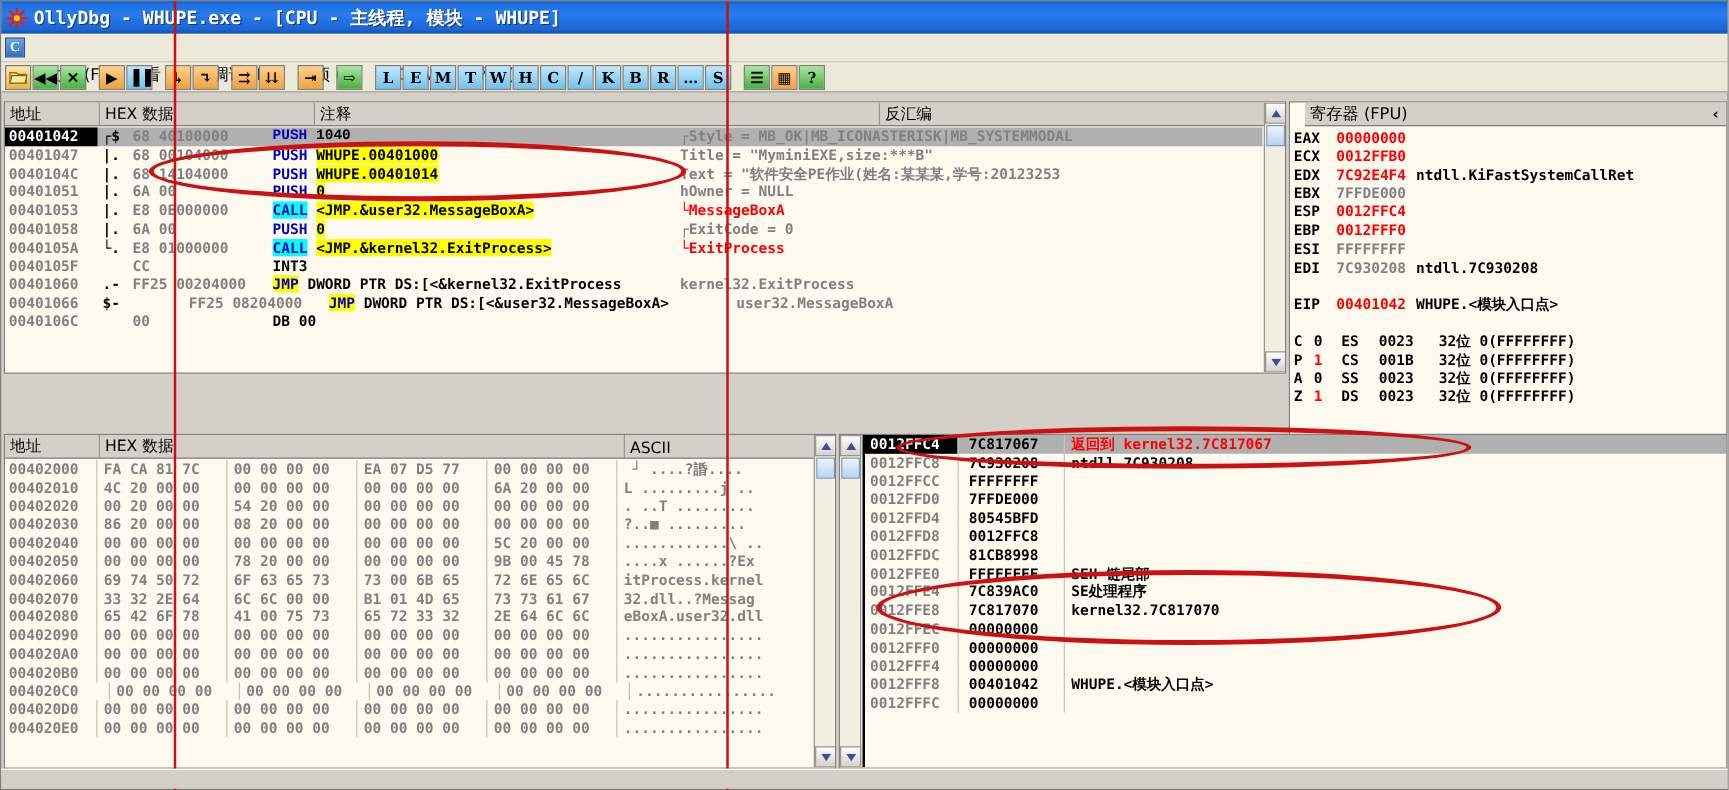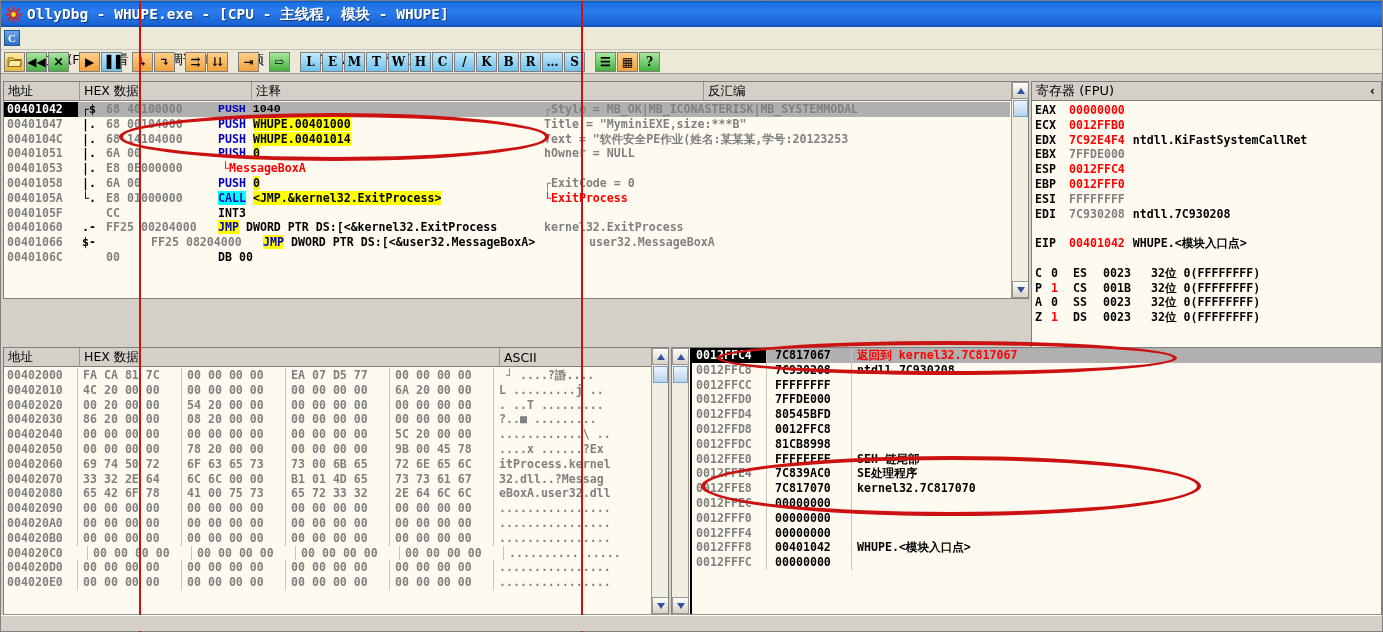--- a/index.html
+++ b/index.html
@@ -358,20 +358,21 @@
   </div><div class="row">
     <span class="c-addr w-addr">00401051</span>
     <span class="c-mark w-bar">|.</span>
     <span class="c-hex w-hex" style="padding-left:6px;">6A 00</span>
     <span style="display:inline-block;width:322px;overflow:hidden;white-space:nowrap;"><span class="c-cmd" style="">PUSH</span> <span class="c-arg">0</span></span>
     <span class="c-cmt" style="display:inline-block;overflow:hidden;white-space:nowrap;max-width:420px;padding-left:4px;"> hOwner = NULL</span>
   </div><div class="row">
     <span class="c-addr w-addr">00401053</span>
     <span class="c-mark w-bar">|.</span>
     <span class="c-hex w-hex" style="padding-left:6px;">E8 0E000000</span>
+    <span style="display:inline-block;width:322px;overflow:hidden;white-space:nowrap;"><span class="c-cmd-hl" style="">CALL</span> <span class="c-arg">&lt;JMP.&amp;user32.MessageBoxA&gt;</span></span>
     <span class="c-red" style="display:inline-block;overflow:hidden;white-space:nowrap;max-width:420px;padding-left:4px;">└MessageBoxA</span>
   </div><div class="row">
     <span class="c-addr w-addr">00401058</span>
     <span class="c-mark w-bar">|.</span>
     <span class="c-hex w-hex" style="padding-left:6px;">6A 00</span>
     <span style="display:inline-block;width:322px;overflow:hidden;white-space:nowrap;"><span class="c-cmd" style="">PUSH</span> <span class="c-arg">0</span></span>
     <span class="c-cmt" style="display:inline-block;overflow:hidden;white-space:nowrap;max-width:420px;padding-left:4px;">┌ExitCode = 0</span>
   </div><div class="row">
     <span class="c-addr w-addr">0040105A</span>
     <span class="c-mark w-bar">└.</span>
@@ -412,21 +413,21 @@
       <div class="sb-thumb"></div>
       <div class="sb-arrow bot">
         <svg width="8" height="6" viewBox="0 0 8 6">
             <polygon points="0,0 8,0 4,6" fill="#33539e"></polygon>
           </svg>
       </div>
     </div>
   </div>
 
   <div class="pane" style="left:1030px; top:80px; width:351px; height:270px;">
-    <div class="pane-hdr" style="padding-left:4px;">
+    <div class="pane-hdr" style="padding-left:4px;margin-left:12px;">
       <span style="font-size:13px;">寄存器 (FPU)</span>
       <span style="position:absolute;right:6px;font-weight:bold;">‹</span>
     </div>
     <div class="rows" id="reg-rows" style="position:absolute; top:21px; left:3px; right:2px;"><div class="row">
     <span class="c-black" style="display:inline-block;width:34px;font-weight:bold;">EAX</span>
     <span class="c-red">00000000</span>
     <span class="c-black" style="padding-left:8px;font-weight:bold;"></span>
   </div><div class="row">
     <span class="c-black" style="display:inline-block;width:34px;font-weight:bold;">ECX</span>
     <span class="c-red">0012FFB0</span>

